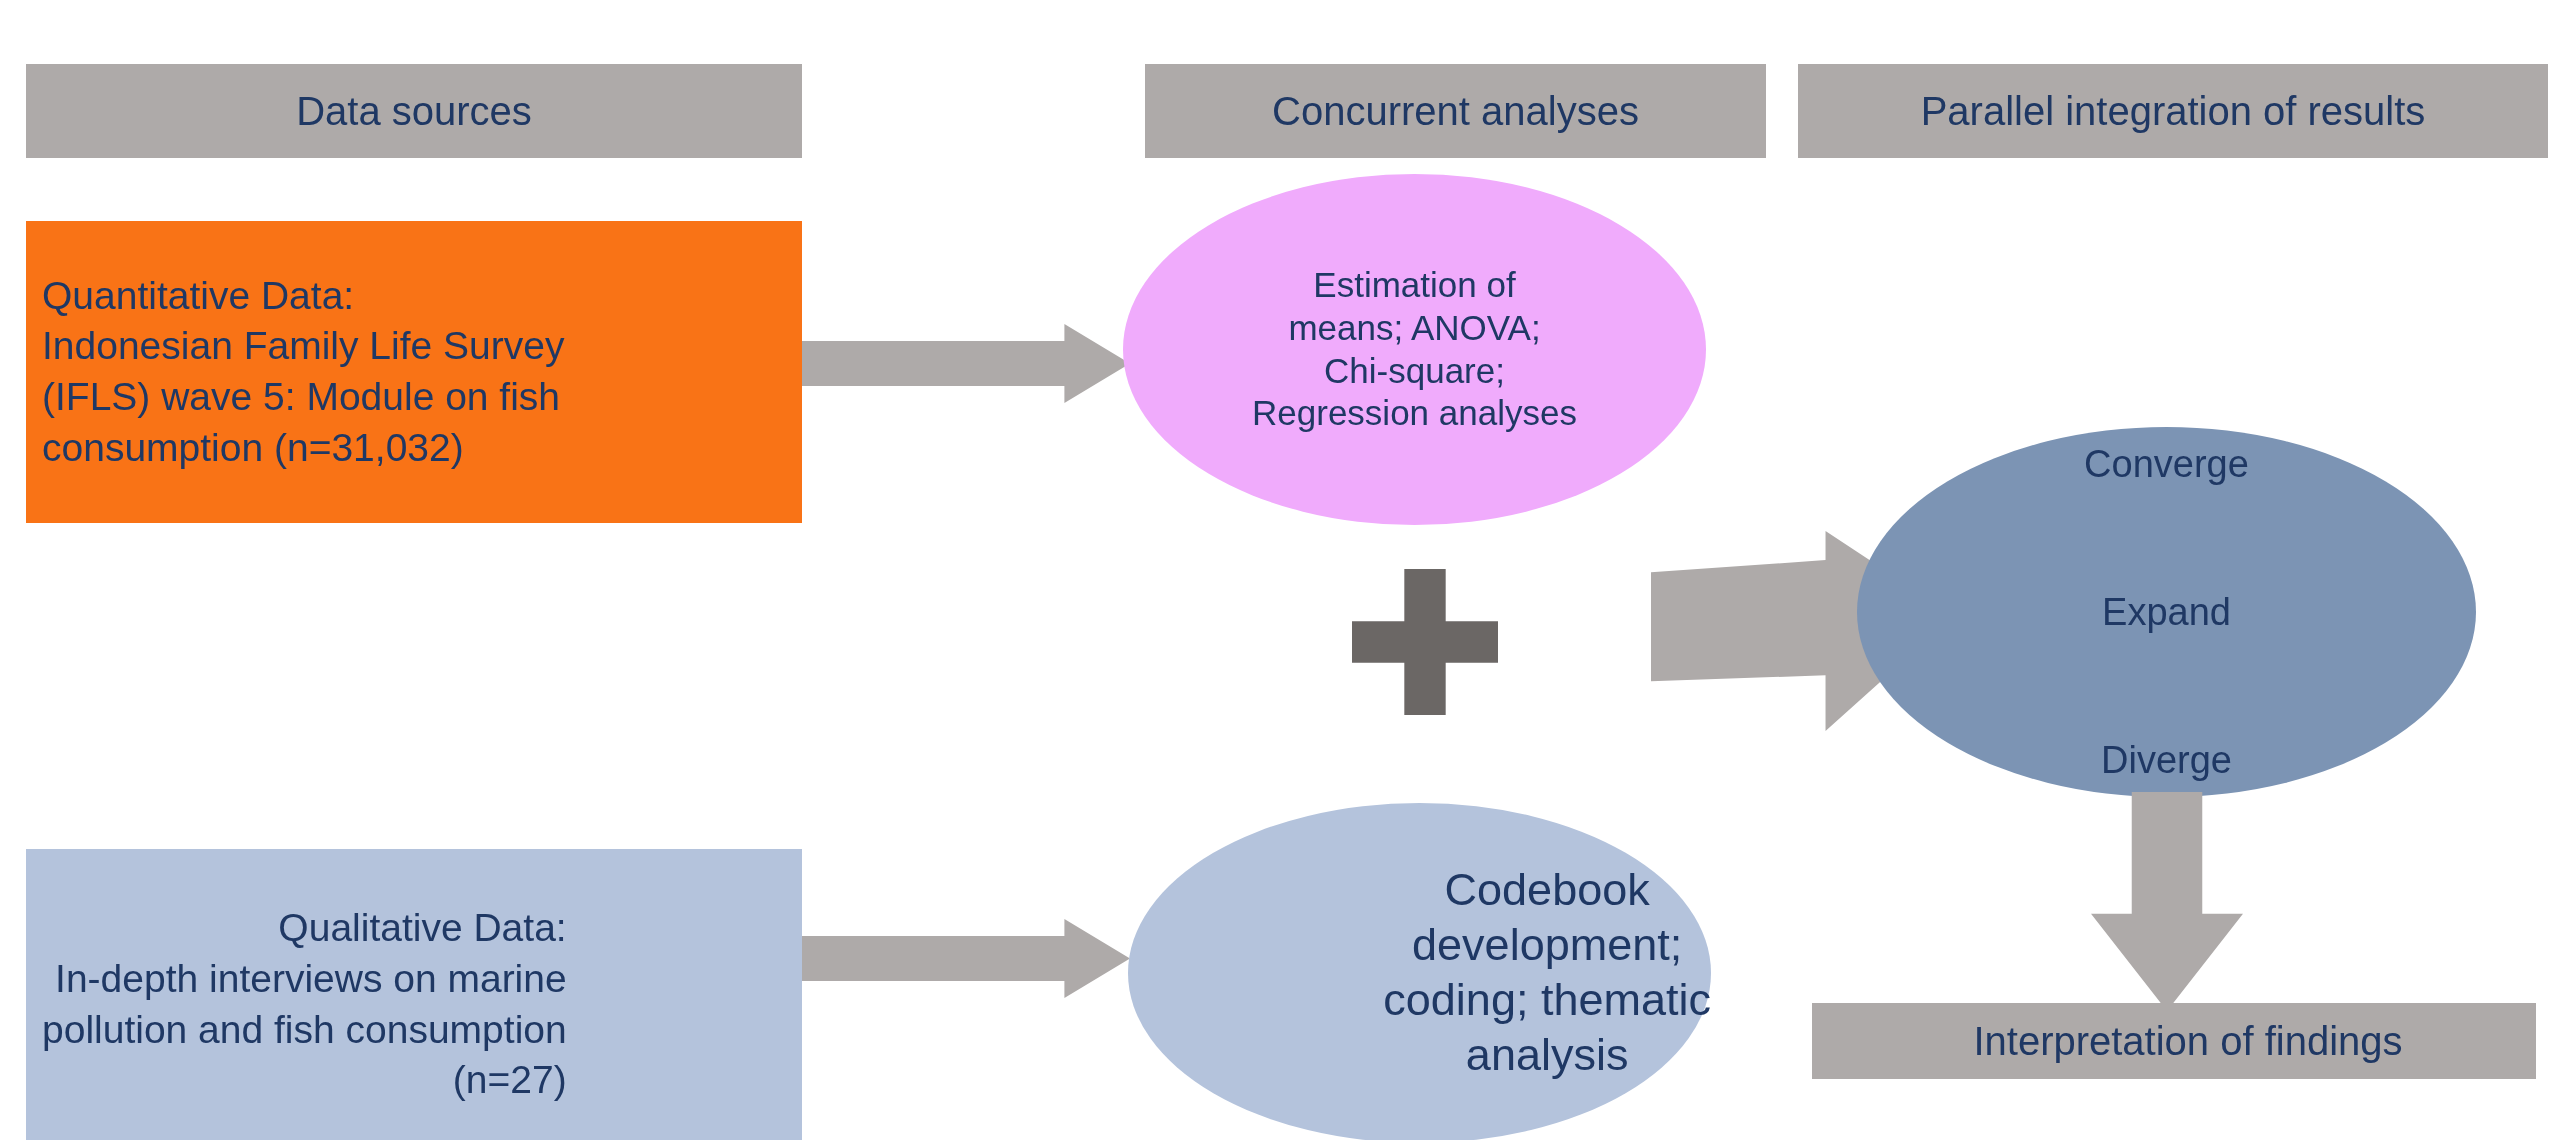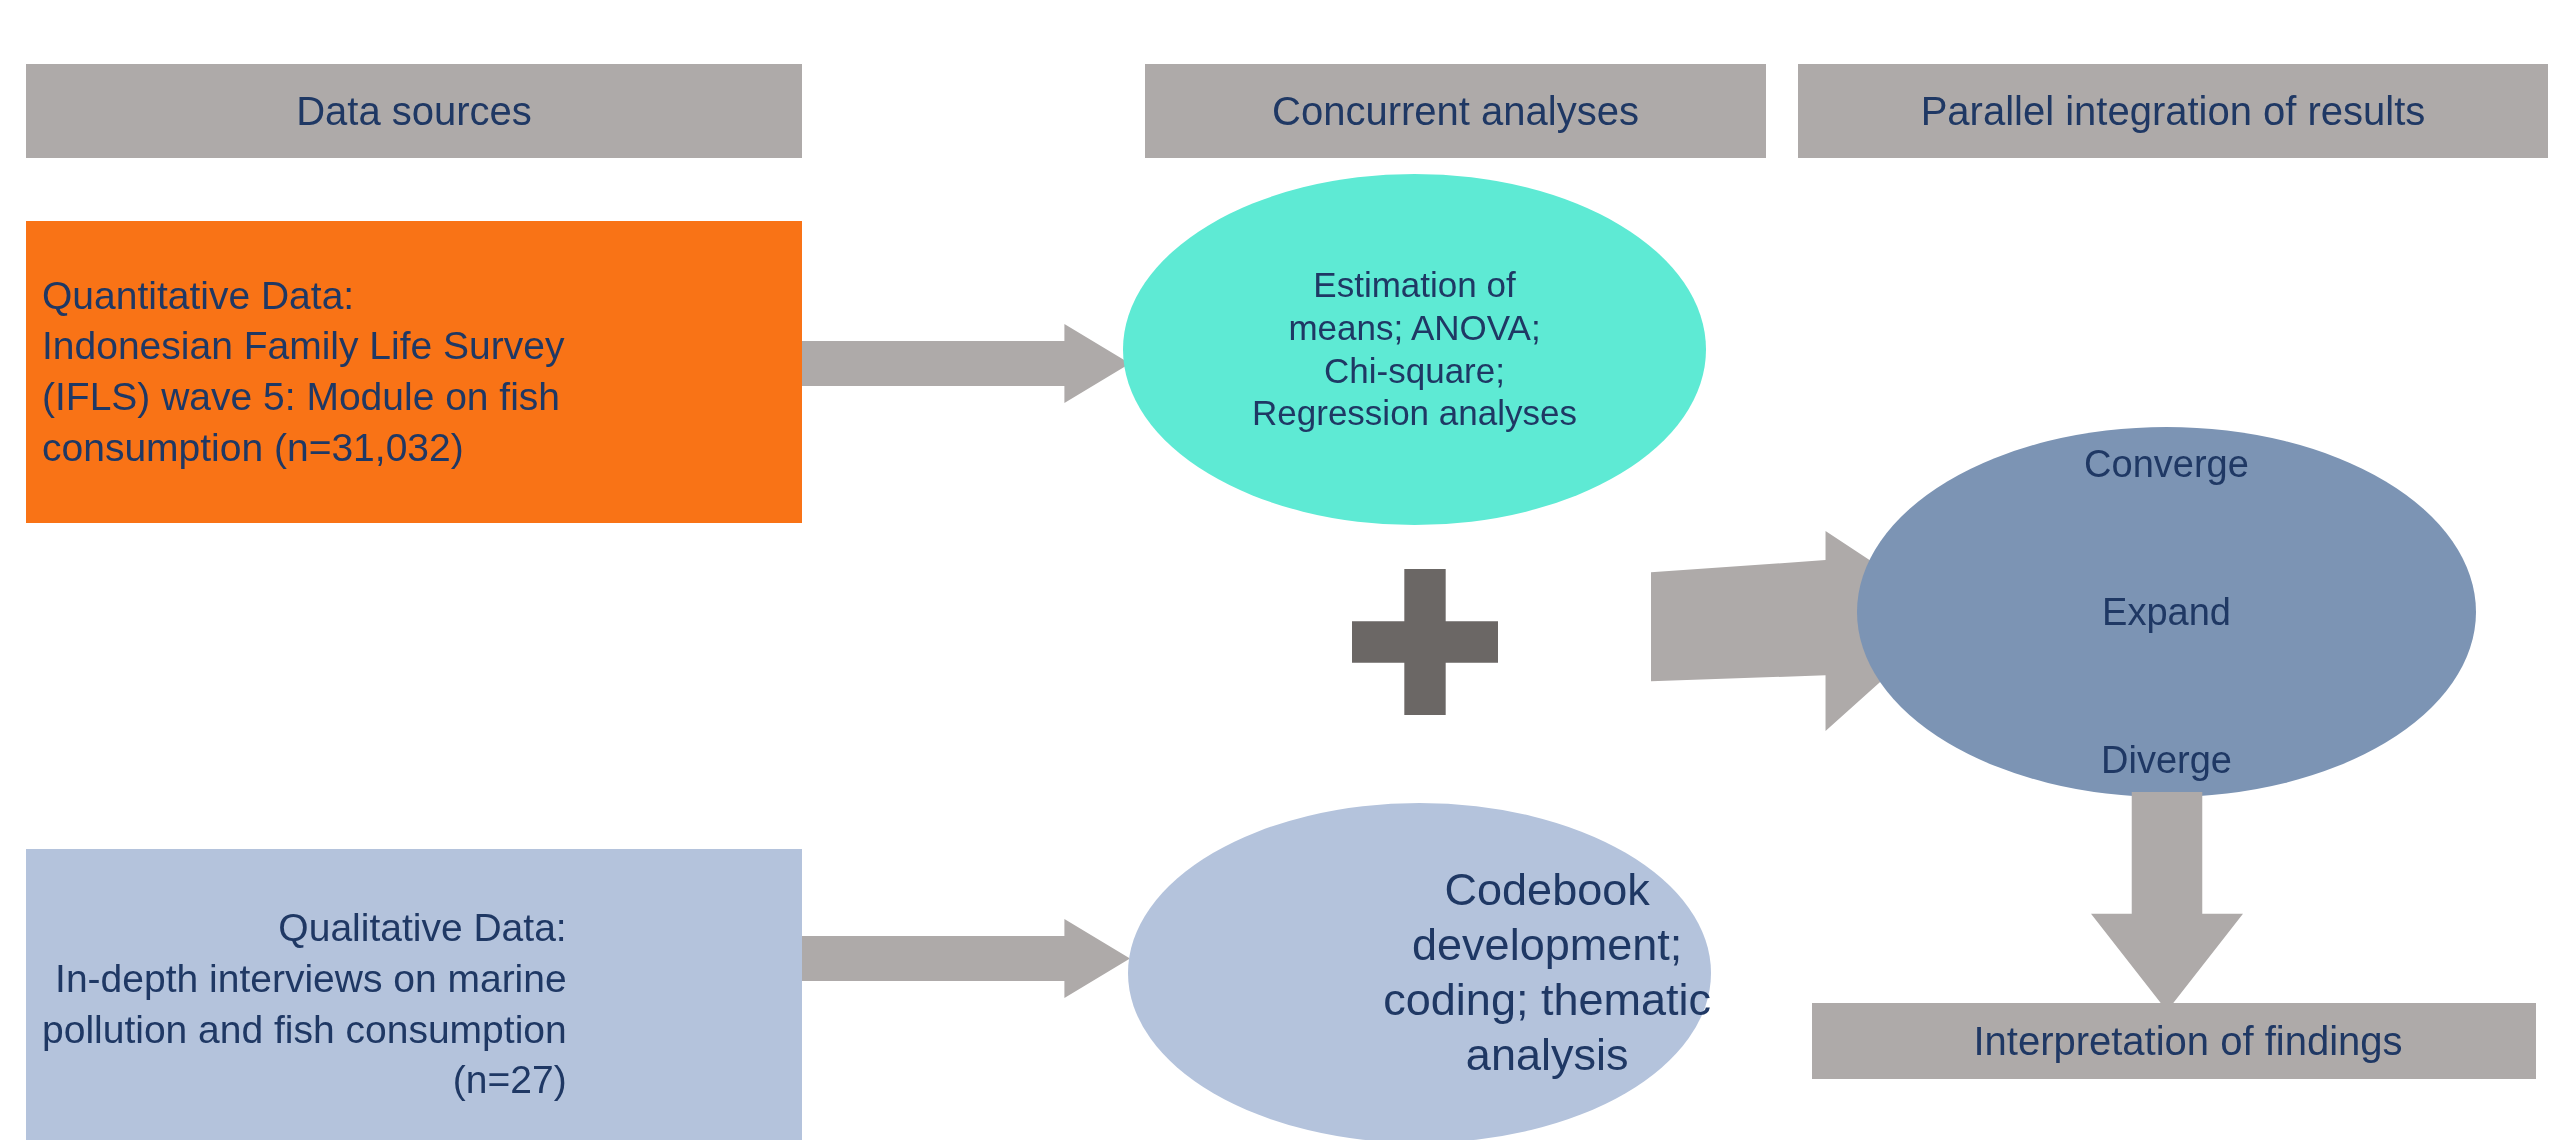--- a/index.html
+++ b/index.html
@@ -55,21 +55,21 @@
   .ellipse {
     border-radius: 50%;
     display: flex;
     align-items: center;
     justify-content: center;
     text-align: center;
     color: #1F3864;
     white-space: pre-line;
   }
   .ellipse.analysis-quant {
-    background: #5eead4;
+    background: #f0abfc;
     font-size: 35px;
     line-height: 1.22;
   }
   .ellipse.analysis-qual {
     background: #B4C3DC;
     font-size: 45px;
     line-height: 1.22;
     justify-content: flex-end;
   }
   .ellipse.integration {

